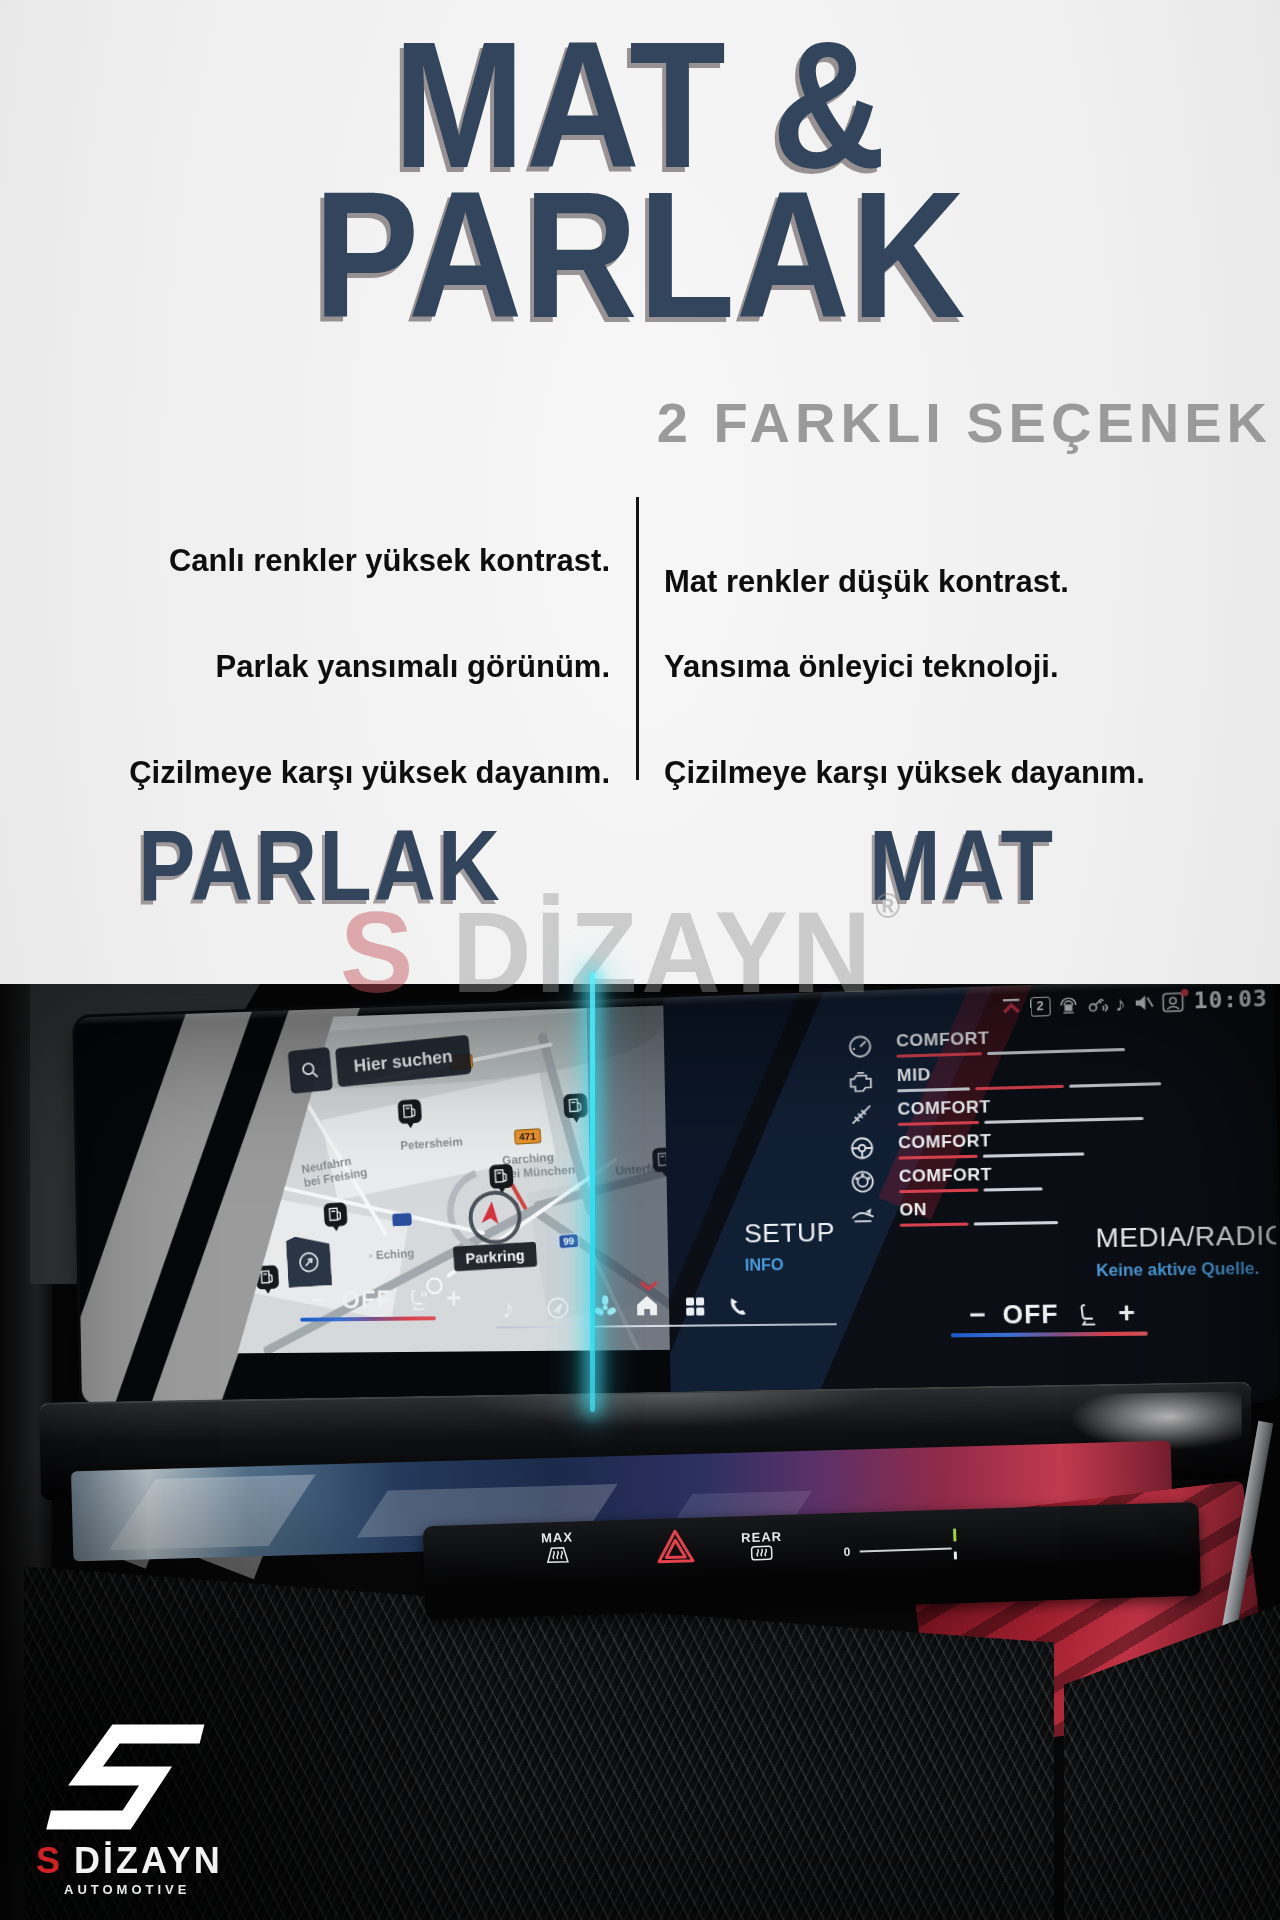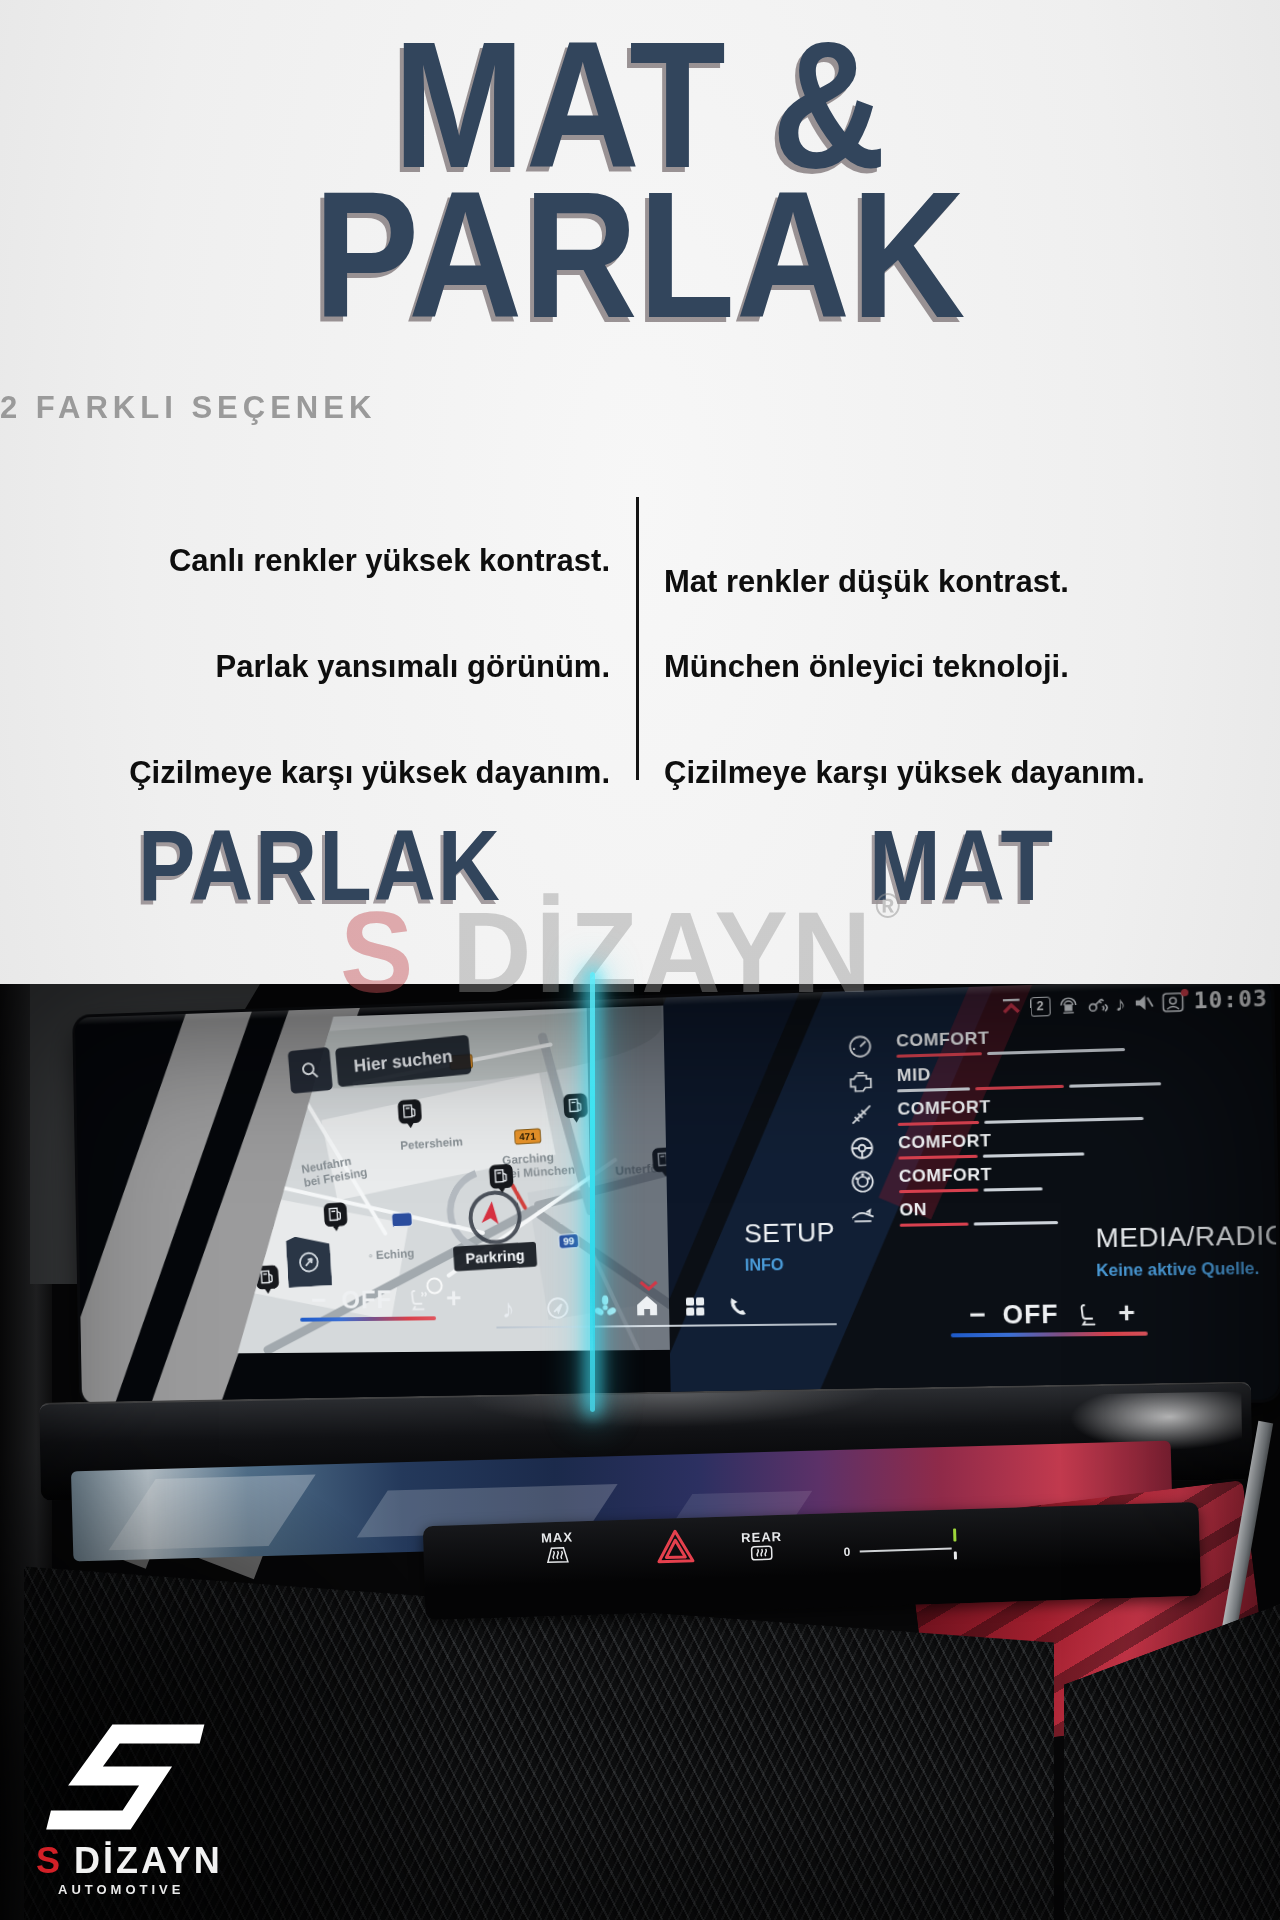--- a/index.html
+++ b/index.html
@@ -4,22 +4,22 @@
 <style>
   html,body{margin:0;padding:0;background:#fff;}
   .canvas{position:relative;width:1280px;height:1920px;overflow:hidden;
     font-family:"Liberation Sans",sans-serif;
     background:radial-gradient(ellipse at 50% 26%, #f7f7f7 0%, #efefef 55%, #e0e0e0 100%);}
   .abs{position:absolute;}
   
   .title{left:0;width:1280px;text-align:center;font-weight:900;color:#32455c;
     font-size:158px;line-height:.92;letter-spacing:1px;transform:scaleY(1.14);transform-origin:top;
     text-shadow:-4px 5px 0 rgba(42,26,32,.45);}
-  .subtitle{left:0;width:1272px;text-align:left;font-weight:800;color:#9a9a9a;
-    font-size:31px;letter-spacing:5px;}
+  .subtitle{left:0;width:1272px;text-align:right;font-weight:800;color:#9a9a9a;
+    font-size:56px;letter-spacing:5px;}
   .cmp-line{font-weight:800;font-size:31px;color:#0e0e0e;line-height:1;}
   .cmp-left{left:30px;width:580px;text-align:right;}
   .cmp-right{left:664px;width:580px;text-align:left;}
   .v-divider{left:636px;top:497px;width:3px;height:283px;background:#141414;}
   .big-label{font-weight:900;color:#32455c;font-size:86px;letter-spacing:2px;
     transform:scaleY(1.16);transform-origin:top;text-shadow:-3px 4px 0 rgba(42,26,32,.4);}
   .watermark{left:340px;top:886px;z-index:14;font-weight:900;font-size:110px;letter-spacing:4px;
     transform:scaleY(1.04);transform-origin:top;white-space:nowrap;}
   .watermark .wm-s{color:rgba(198,80,86,.45);}
   .watermark .wm-n{color:rgba(148,148,148,.42);}
@@ -125,38 +125,38 @@
   .cons-lbl{position:absolute;color:#e6e8ea;font-size:13px;font-weight:700;letter-spacing:1px;text-align:center;}
   .slider-track{position:absolute;width:92px;height:2px;background:#cfd2d5;}
   .slider-zero{position:absolute;color:#e6e8ea;font-size:12px;font-weight:700;}
   .slider-tick{position:absolute;width:3px;height:13px;background:#9ed63a;border-radius:1px;}
   .slider-tick2{position:absolute;width:3px;height:8px;background:#e8eaec;border-radius:1px;}
   
   .brand{left:36px;top:738px;width:240px;height:190px;z-index:12;}
   .brand-line{position:absolute;left:0;top:118px;white-space:nowrap;font-weight:800;font-size:36px;letter-spacing:2px;}
   .brand-line .b-s{color:#d22027;}
   .brand-line .b-n{color:#f2f2f2;letter-spacing:3px;}
-  .brand-tag{position:absolute;left:22px;top:160px;color:#e9e9e9;font-weight:700;font-size:13px;letter-spacing:4px;}
+  .brand-tag{position:absolute;left:28px;top:160px;color:#e9e9e9;font-weight:700;font-size:13px;letter-spacing:4px;}
   .stripe-below{z-index:3;background:rgba(168,168,168,.65);}
 </style>
 </head>
 <body>
 
 <div class="canvas">
 
   <div class="abs title" style="top:22px;">MAT &amp;</div>
   <div class="abs title" style="top:172px;">PARLAK</div>
   <div class="abs subtitle" style="top:390px;">2 FARKLI SEÇENEK</div>
 
   <div class="abs v-divider"></div>
   <div class="abs cmp-line cmp-left" style="top:545px;">Canlı renkler yüksek kontrast.</div>
   <div class="abs cmp-line cmp-left" style="top:651px;">Parlak yansımalı görünüm.</div>
   <div class="abs cmp-line cmp-left" style="top:757px;">Çizilmeye karşı yüksek dayanım.</div>
   <div class="abs cmp-line cmp-right" style="top:545px;margin-top:21px;">Mat renkler düşük kontrast.</div>
-  <div class="abs cmp-line cmp-right" style="top:651px;">München önleyici teknoloji.</div>
+  <div class="abs cmp-line cmp-right" style="top:651px;">Yansıma önleyici teknoloji.</div>
   <div class="abs cmp-line cmp-right" style="top:757px;">Çizilmeye karşı yüksek dayanım.</div>
 
   <div class="abs big-label" style="left:100px;top:808px;width:440px;text-align:center;">PARLAK</div>
   <div class="abs big-label" style="left:742px;top:808px;width:440px;text-align:center;">MAT</div>
 
   <div class="abs watermark"><span class="wm-s">S</span> <span class="wm-n">DİZAYN</span><span class="wm-r">®</span></div>
 
   <div class="abs photo">
     <div class="abs pillar"></div>
     <div class="abs wedge"></div>

